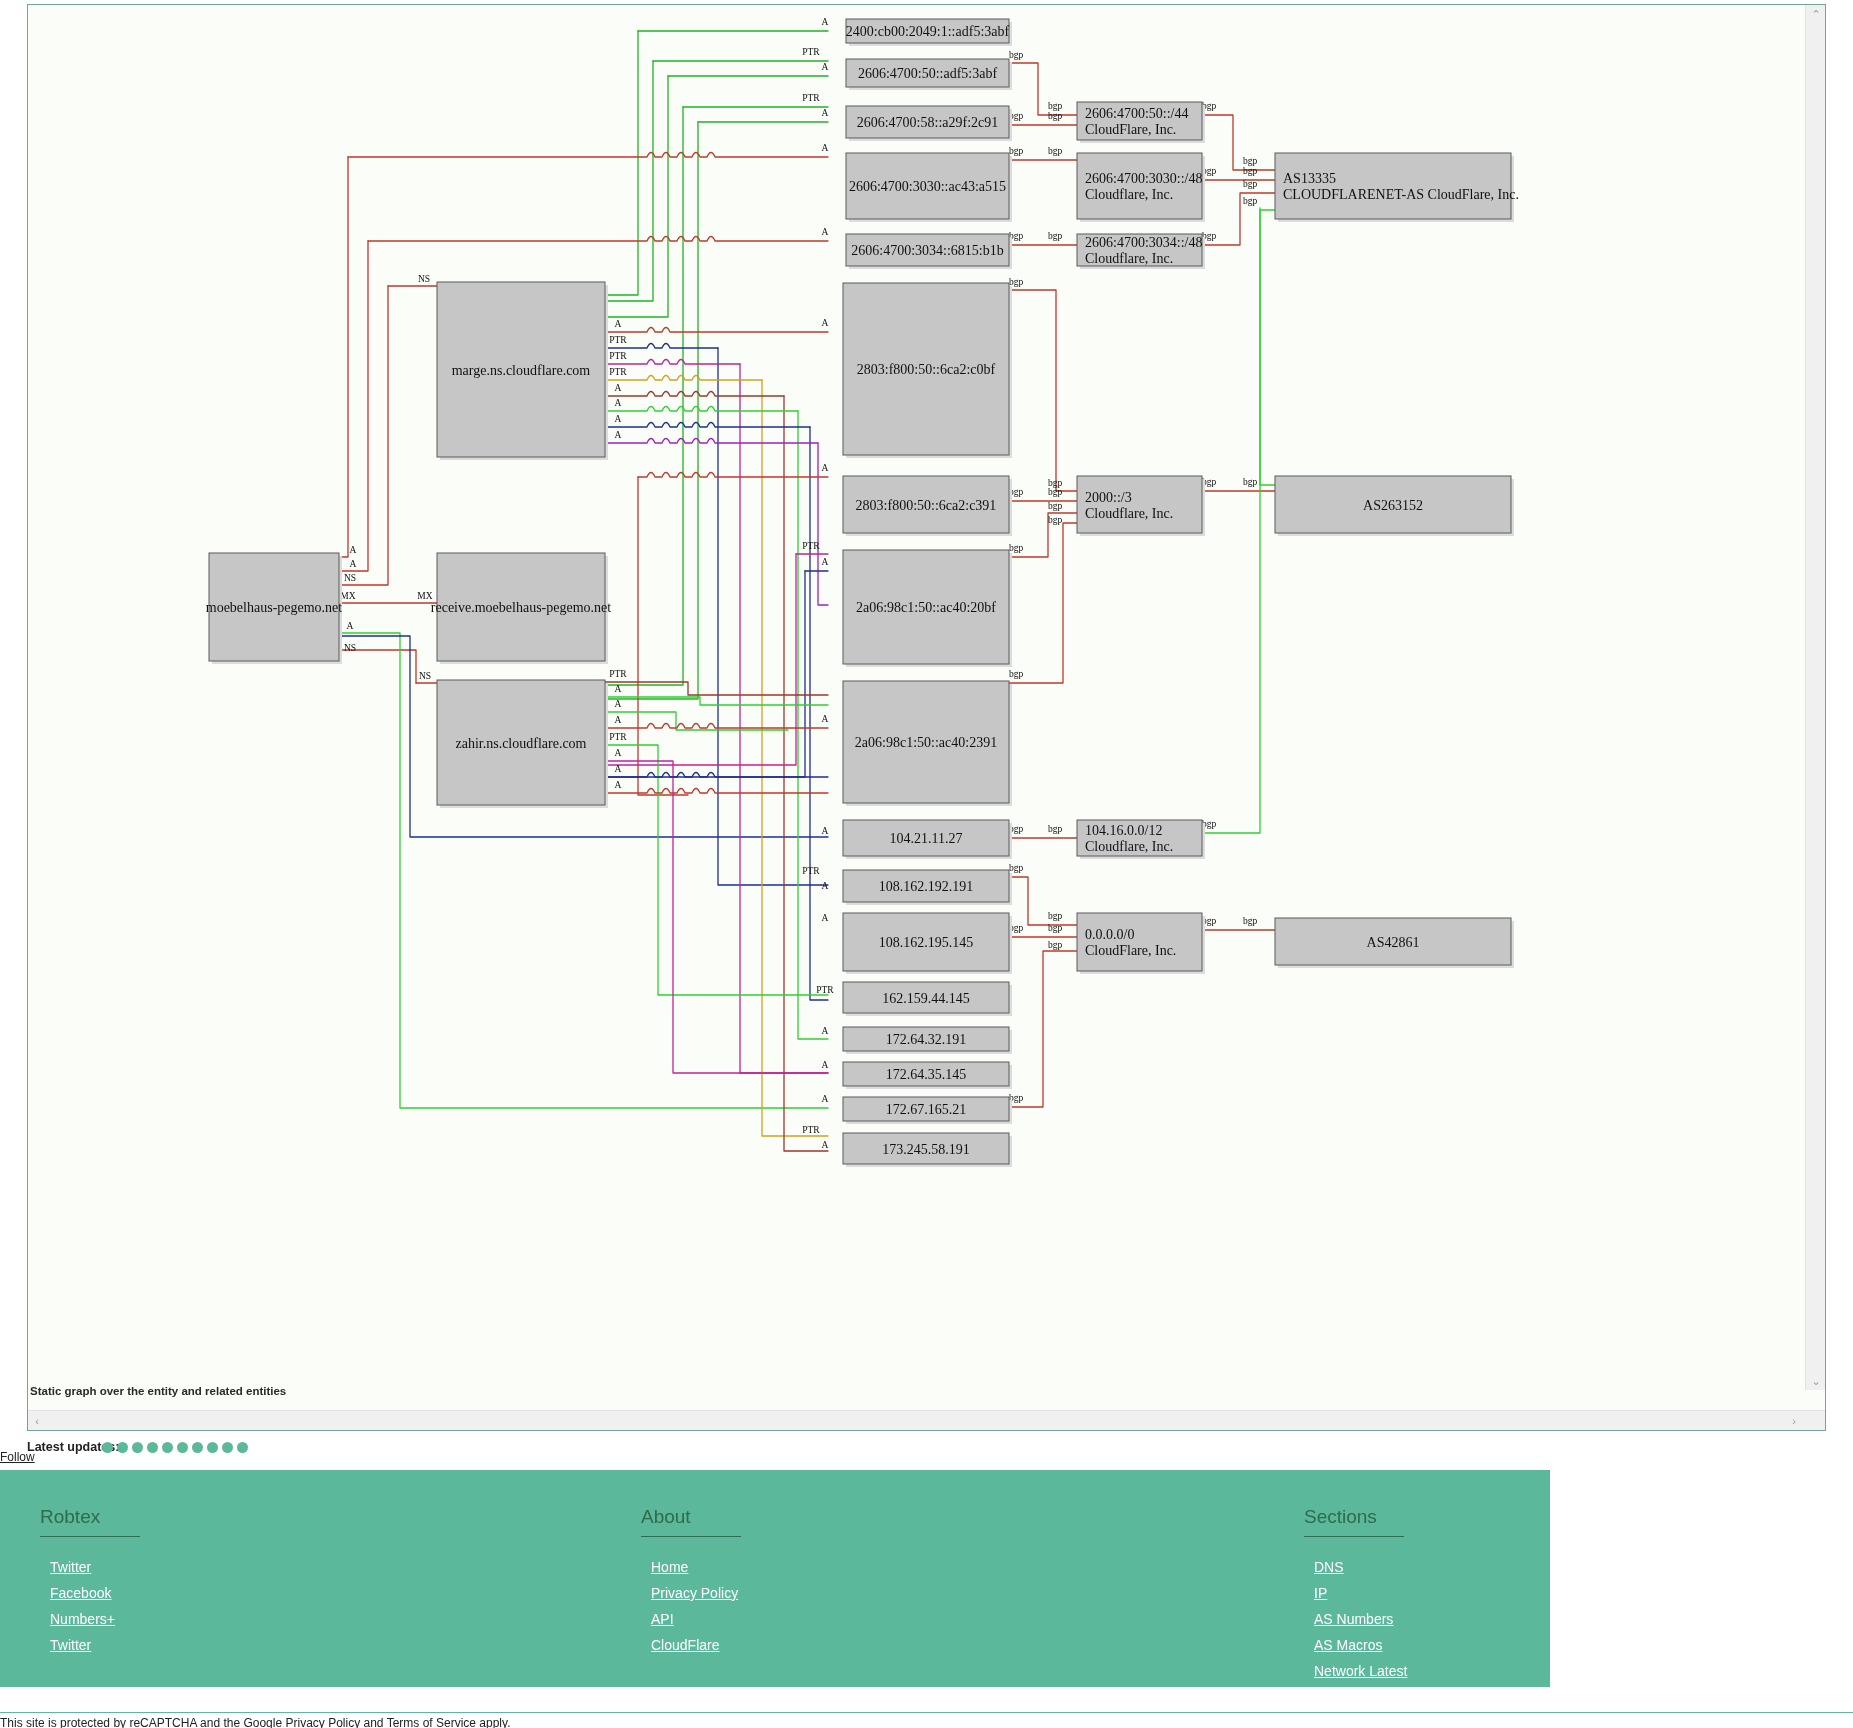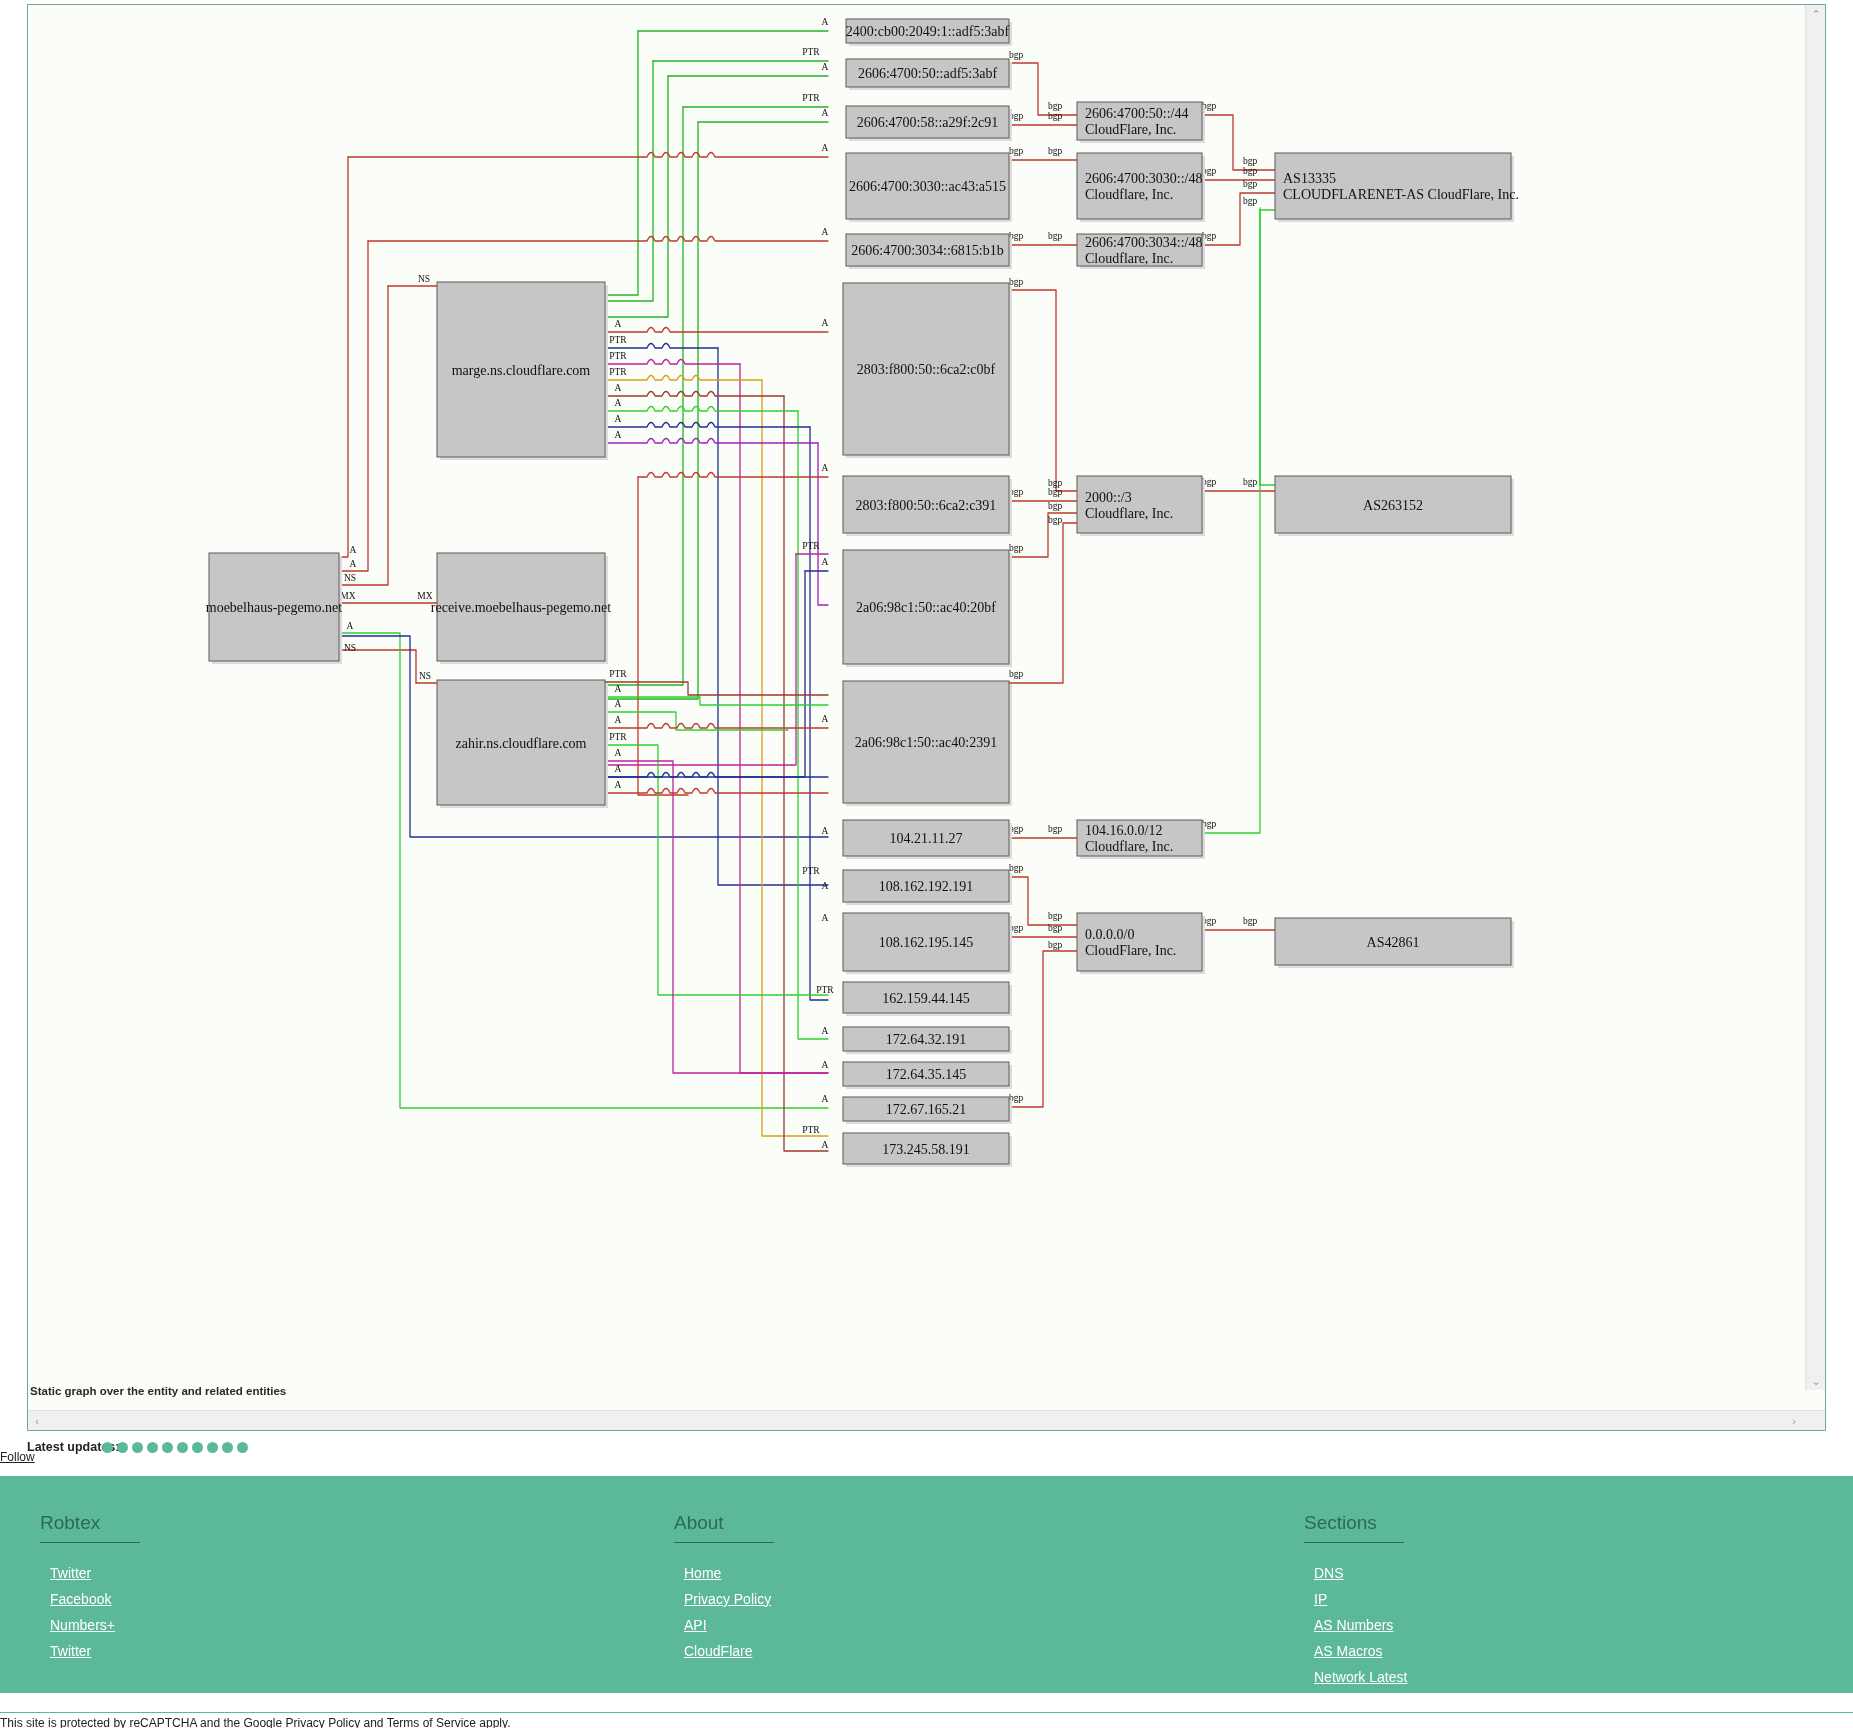--- a/index.html
+++ b/index.html
@@ -94,29 +94,28 @@
   }
   #follow-link {
     position: absolute; left: 0; top: 1450px;
     font-size: 12px; color: #222; text-decoration: underline;
   }
 
   
   #footer {
     position: absolute;
     left: 0; top: 1470px;
-    width: 1853px;
+    width: 1550px;
     height: 217px;
     background: #5cb89a;
     color: #ffffff;
-    margin-top: 6px;
   }
   .fcol { position: absolute; top: 36px; }
   .fcol.c1 { left: 40px; }
-  .fcol.c2 { left: 674px; }
+  .fcol.c2 { left: 641px; }
   .fcol.c3 { left: 1304px; }
   .fcol h3 {
     margin: 0 0 6px 0;
     font-size: 19px;
     font-weight: 400;
     color: #2e6b4f;
     padding-bottom: 8px;
     display: inline-block;
     border-bottom: 1px solid #2e6b4f;
     min-width: 100px;

